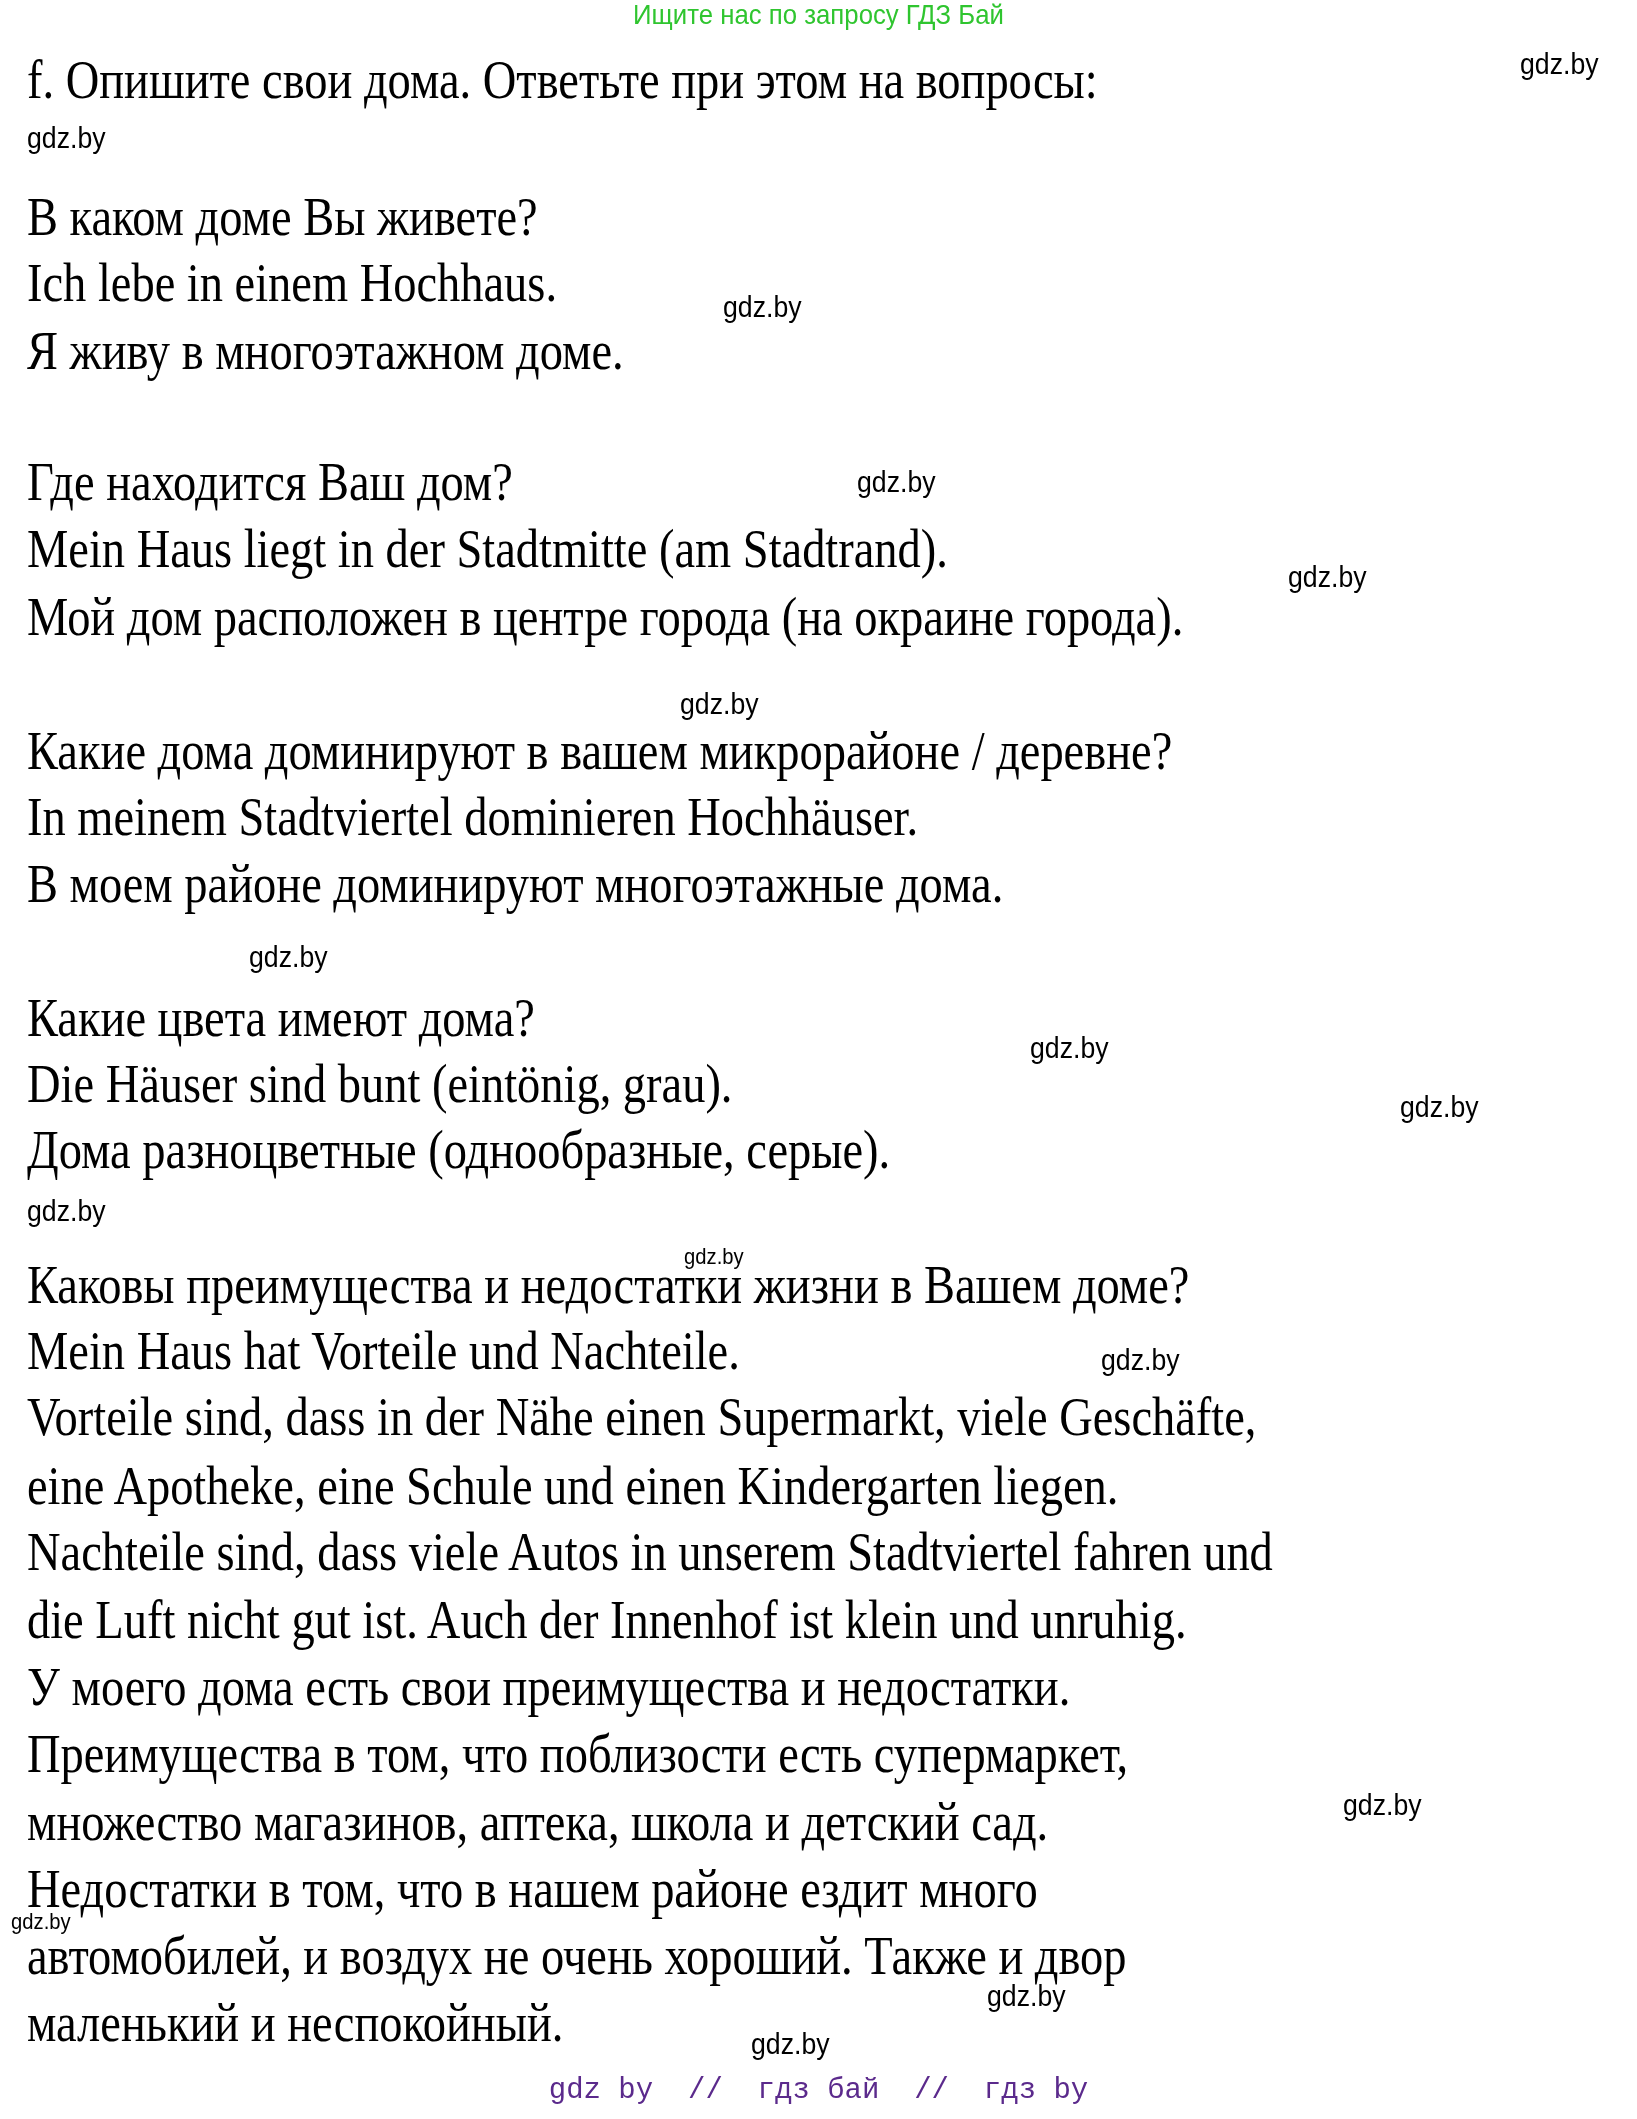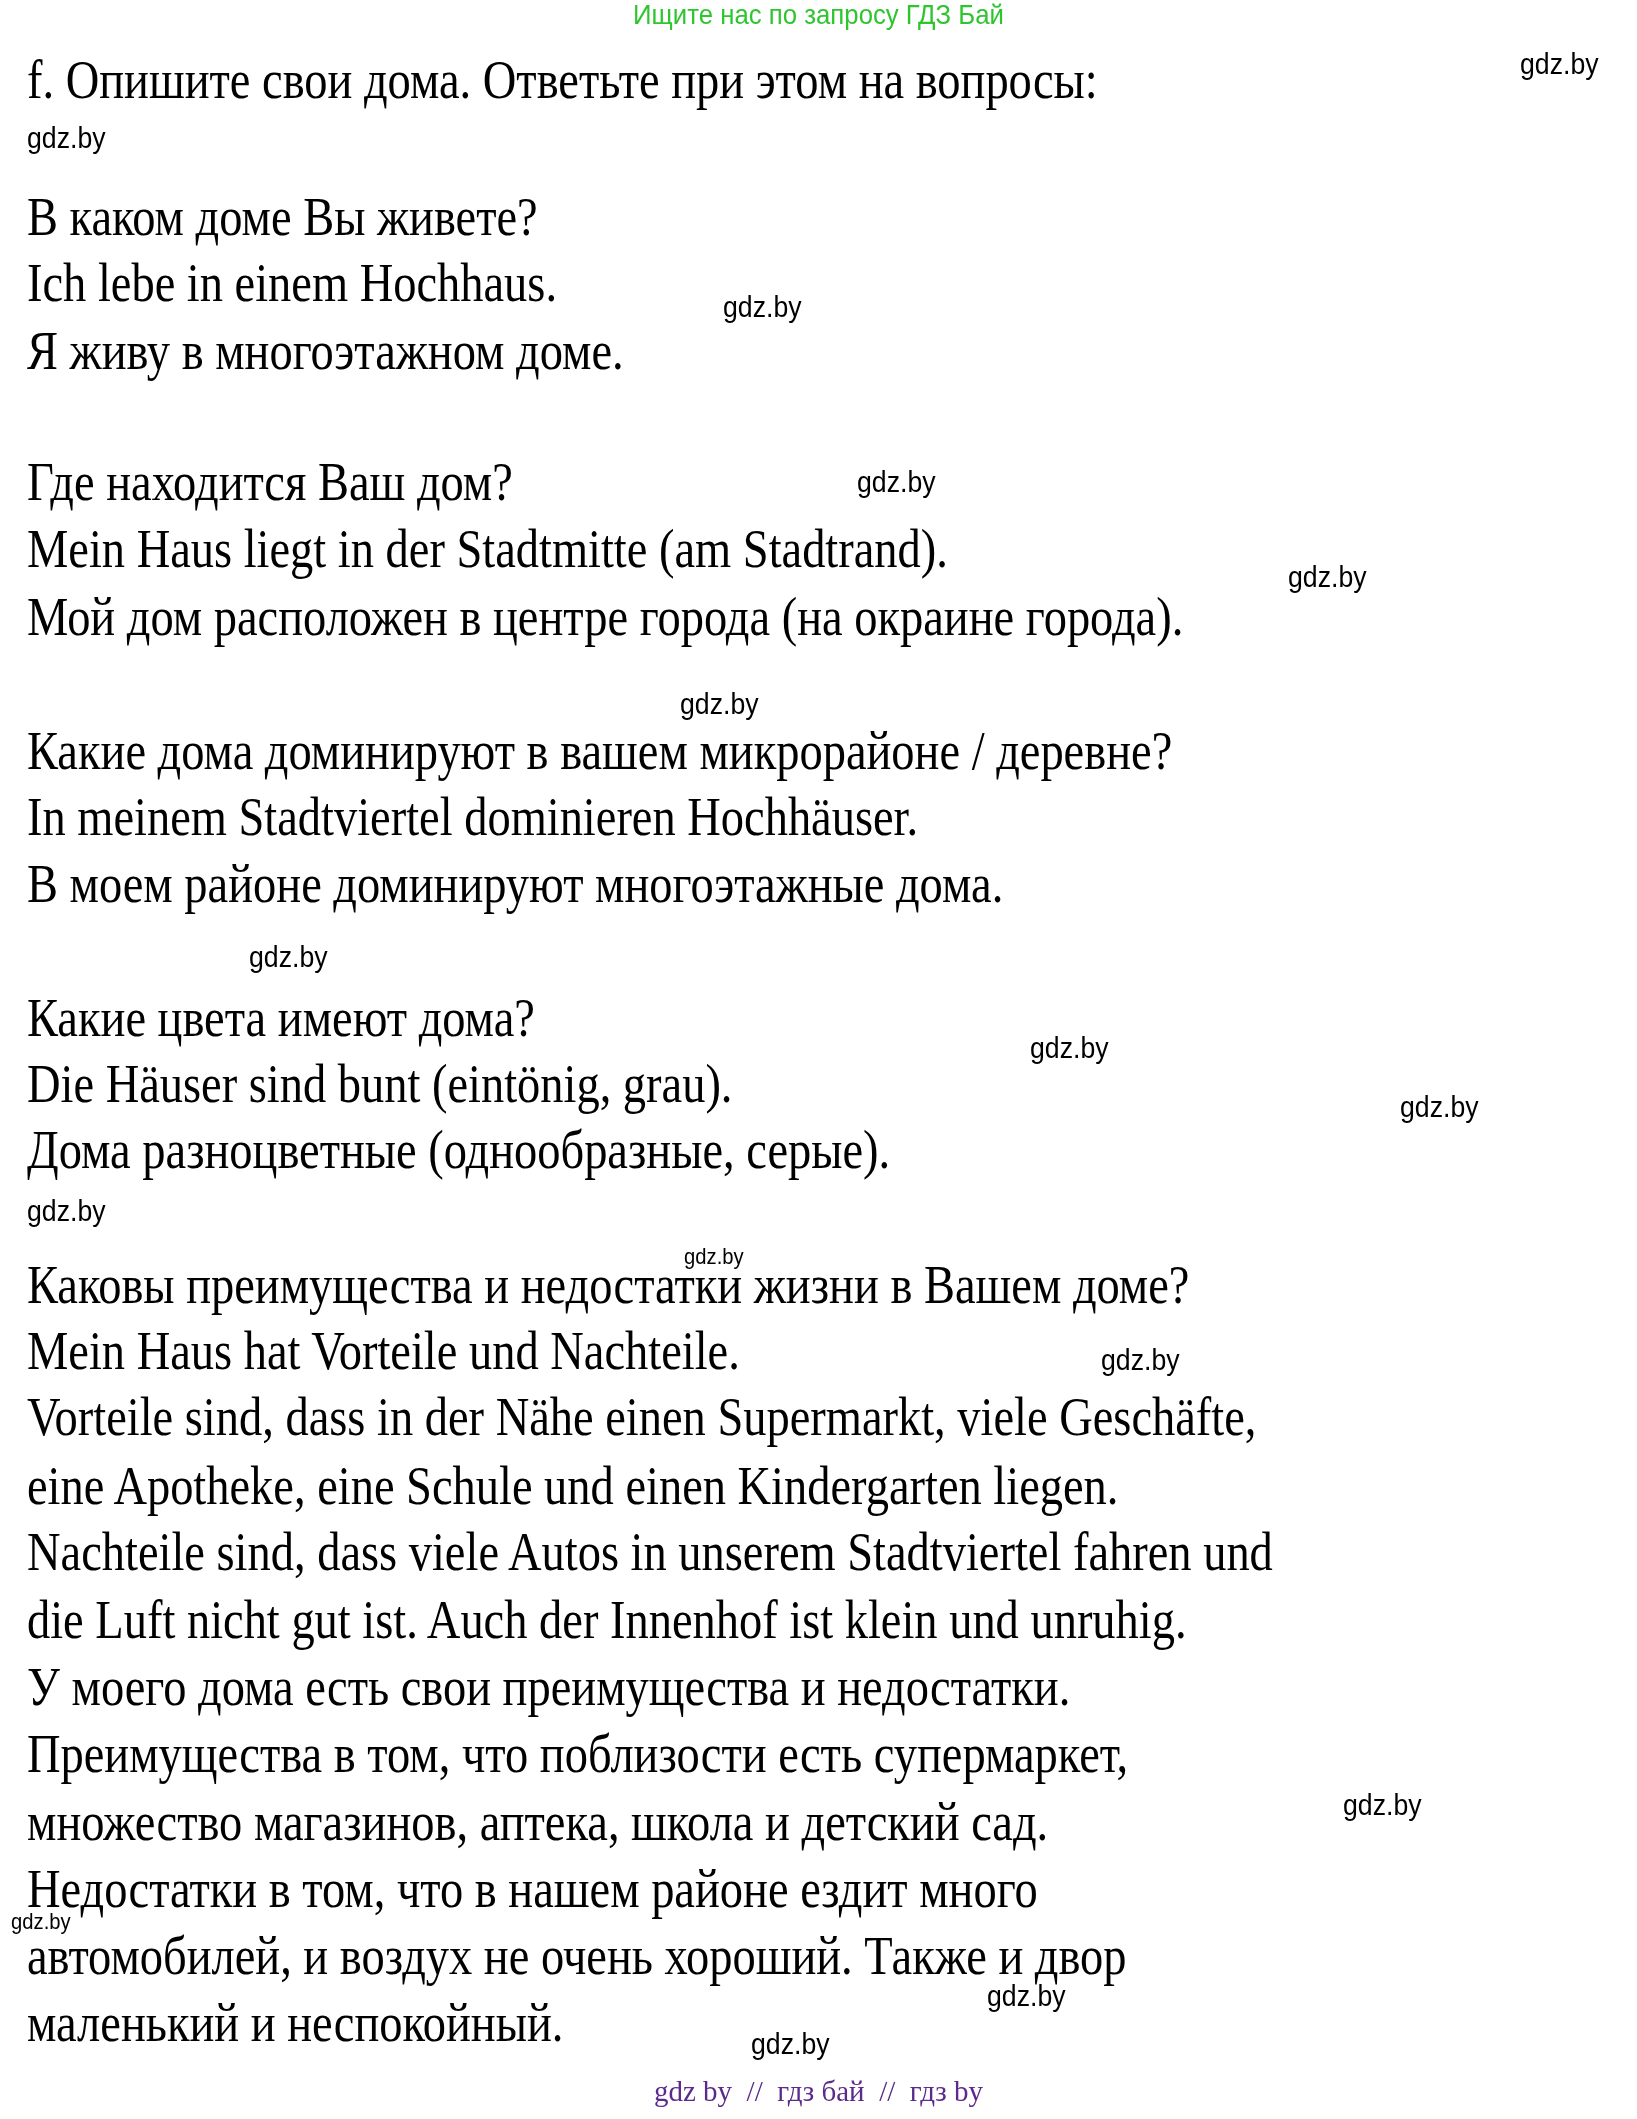--- a/index.html
+++ b/index.html
@@ -7,21 +7,21 @@
   .top-banner { position:absolute; top:0; left:0; width:1637px; text-align:center;
     font-family:"Liberation Sans", sans-serif; font-size:28px; color:#2fc52f;
     line-height:30px; transform:scaleX(0.92); }
   .line { position:absolute; left:27px; white-space:nowrap;
     font-family:"Liberation Serif", serif; font-size:54px; color:#000;
     transform-origin:0 0; transform:scaleX(0.86); line-height:60px; }
   .wm { position:absolute; white-space:nowrap; font-family:"Liberation Sans", sans-serif;
     font-size:29px; color:#000; transform-origin:0 0; transform:scaleX(0.92); line-height:32px; }
   .wm.small { font-size:22px; line-height:24px; }
   .footer { position:absolute; left:0; width:1637px; top:2074px; text-align:center;
-    font-family:Liberation Serif, serif; font-size:29px; color:#5b2a8c; white-space:pre; line-height:34px; }
+    font-family:Liberation Mono, monospace; font-size:29px; color:#5b2a8c; white-space:pre; line-height:34px; }
 </style>
 </head>
 <body>
 
 <div class="top-banner">Ищите нас по запросу ГДЗ Бай</div>
 
 <div class="line" style="top:50px;">f. Опишите свои дома. Ответьте при этом на вопросы:</div>
 
 <div class="line" style="top:187px;">В каком доме Вы живете?</div>
 <div class="line" style="top:253px;">Ich lebe in einem Hochhaus.</div>

